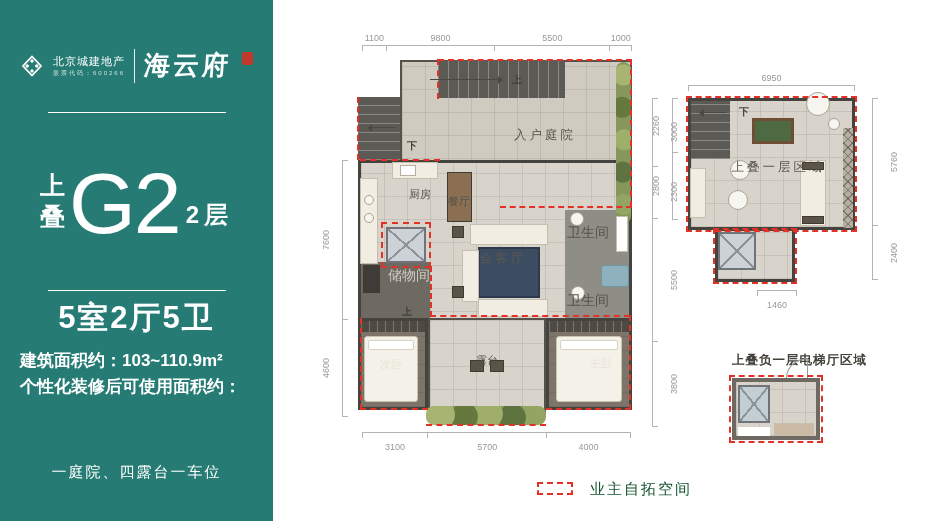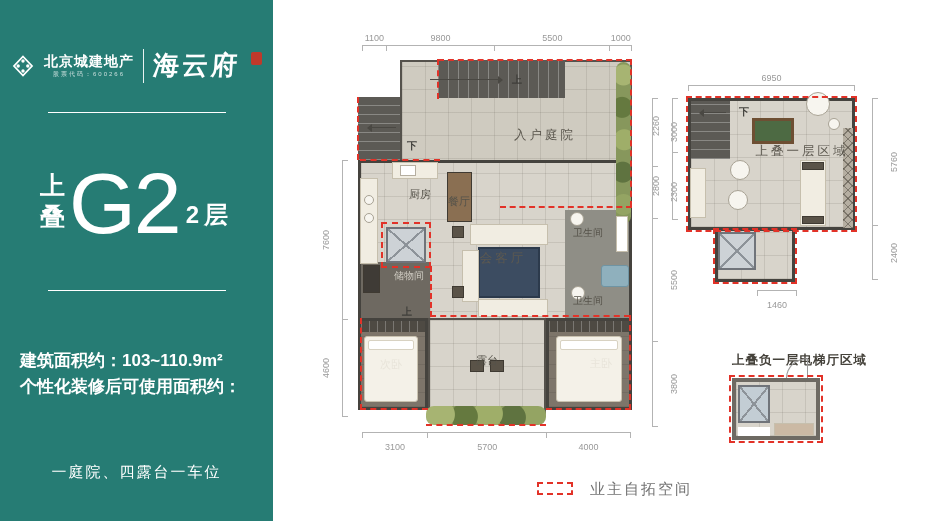--- a/index.html
+++ b/index.html
@@ -4,39 +4,39 @@
 <style>
   html,body{margin:0;padding:0;background:#fff;}
   #stage{position:relative;width:938px;height:527px;background:#ffffff;
          font-family:"Liberation Sans", sans-serif;overflow:hidden;}
   .abs{position:absolute;}
 
   
   #sidebar{left:0;top:0;width:273px;height:521px;background:#267c74;color:#fff;}
   .logo-row{left:0;top:48px;width:273px;display:flex;align-items:center;justify-content:center;gap:9px;}
   .brand-block{display:flex;flex-direction:column;align-items:center;line-height:1;}
-  .brand-main{font-size:14px;font-weight:bold;letter-spacing:1px;white-space:nowrap;}
+  .brand-main{font-size:11px;font-weight:normal;letter-spacing:1px;white-space:nowrap;}
   .brand-sub{font-size:6px;letter-spacing:2px;opacity:.75;margin-top:3px;white-space:nowrap;}
   .logo-divider{width:1px;height:34px;background:rgba(255,255,255,.9);}
   .project-name{font-family:"Liberation Serif",serif;font-size:26px;font-weight:bold;
                 letter-spacing:3px;white-space:nowrap;transform:skewX(-4deg);}
   .seal{width:11px;height:13px;background:#c0392b;border-radius:2px;margin:-14px 0 0 2px;}
   .sline{left:50%;transform:translateX(-50%);width:178px;height:1px;background:#fff;}
   .unit-row{left:0;top:168px;width:273px;display:flex;align-items:flex-end;justify-content:center;}
   .unit-prefix{display:flex;flex-direction:column;font-size:25px;font-weight:bold;line-height:1.25;margin:0 4px 6px 0;}
   .unit-code{font-size:86px;font-weight:normal;line-height:.82;letter-spacing:-2px;}
   .unit-floor{font-size:24px;font-weight:bold;letter-spacing:5px;margin:0 0 8px 6px;white-space:nowrap;}
   .rooms-summary{left:0;top:297px;width:273px;text-align:center;font-size:31px;font-weight:bold;letter-spacing:2px;}
   .area-text{left:20px;top:348px;width:245px;font-size:17px;line-height:26px;font-weight:bold;}
   .slogan{left:0;top:463px;width:273px;text-align:center;font-size:15px;letter-spacing:2px;}
 
   
   .rlabel{position:absolute;font-size:11px;color:#56534a;white-space:nowrap;transform:translate(-50%,-50%);}
   .rlabel.big{font-size:12.5px;letter-spacing:3px;color:#5d5950;}
-  .rlabel.sm{font-size:10px;}
+  .rlabel.sm{font-size:14px;}
   .grid-floor{background-color:#d8d4cb;background-image:
      repeating-linear-gradient(0deg, rgba(90,85,75,.14) 0 1px, transparent 1px 23px),
      repeating-linear-gradient(90deg, rgba(90,85,75,.14) 0 1px, transparent 1px 23px);}
   .court{background-color:#cfcbc0;}
   .darkroom{background-color:#7d756a;background-image:repeating-linear-gradient(0deg, rgba(0,0,0,.08) 0 1px, transparent 1px 14px);}
   .bathzone{background-color:#8f8e86;}
   .storezone{background-color:#6e6961;}
   .stairs{background-color:#5c5a55;background-image:repeating-linear-gradient(90deg, rgba(255,255,255,.28) 0 1px, transparent 1px 10px);}
   .stairs.h{background-image:repeating-linear-gradient(0deg, rgba(255,255,255,.28) 0 1px, transparent 1px 9px);}
   .wall3{border:3px solid #45433e;box-sizing:border-box;}
@@ -80,21 +80,21 @@
   .dimh{position:absolute;display:flex;}
   .dimh .seg{position:relative;flex-grow:1;height:5px;border-top:1px solid #b3b3b3;border-left:1px solid #b3b3b3;}
   .dimh .seg:last-child{border-right:1px solid #b3b3b3;}
   .dimh .seg>span{position:absolute;top:-13px;left:50%;transform:translateX(-50%);font-size:9px;color:#999;white-space:nowrap;}
   .dimh.below .seg>span{top:auto;bottom:-14px;}
   .dimv{position:absolute;display:flex;flex-direction:column;}
   .dimv .seg{position:relative;flex-grow:1;width:5px;border-left:1px solid #b3b3b3;border-top:1px solid #b3b3b3;}
   .dimv .seg:last-child{border-bottom:1px solid #b3b3b3;}
   .dimv .seg>span{position:absolute;left:-17px;top:50%;transform:translate(-50%,-50%) rotate(-90deg);font-size:9px;color:#999;white-space:nowrap;}
   .dimv.right .seg>span{left:auto;right:-26px;transform:translate(0,-50%) rotate(-90deg);}
-  .legend-label{font-size:15px;color:#737373;letter-spacing:2px;white-space:nowrap;}
+  .legend-label{font-size:15px;color:#14532d;letter-spacing:2px;white-space:nowrap;}
   .base-title{font-size:12.5px;color:#45423b;letter-spacing:1px;white-space:nowrap;font-weight:bold;}
 </style>
 </head>
 <body>
 
 <div id="stage">
 
   <div id="sidebar" class="abs">
     <div class="abs logo-row">
       <svg width="24" height="24" viewBox="0 0 24 24">
@@ -119,20 +119,21 @@
       <div class="unit-prefix">
         <span>上</span>
         <span>叠</span>
       </div>
       <span class="unit-code">G2</span>
       <span class="unit-floor">2层</span>
     </div>
 
     <div class="abs sline" style="top:290px;"></div>
 
+    <div class="abs rooms-summary">5室2厅5卫</div>
 
     <div class="abs area-text">
       <div>建筑面积约：103~110.9m²</div>
       <div>个性化装修后可使用面积约：</div>
     </div>
 
     <div class="abs slogan">一庭院、四露台一车位</div>
   </div>
 
   <div class="abs" id="plan-main" style="left:320px;top:20px;width:360px;height:450px;">
@@ -273,21 +274,21 @@
     <div class="abs fix" style="left:70px;top:100px;width:20px;height:20px;"></div>
     <div class="abs fix" style="left:68px;top:130px;width:20px;height:20px;"></div>
     <div class="abs furn" style="left:140px;top:100px;width:26px;height:66px;"></div>
     <div class="abs darkfurn" style="left:142px;top:102px;width:22px;height:8px;"></div>
     <div class="abs darkfurn" style="left:142px;top:156px;width:22px;height:8px;"></div>
     <div class="abs xbox" style="left:58px;top:172px;width:38px;height:38px;"></div>
     <div class="abs dash" style="left:26px;top:36px;width:171px;height:136px;"></div>
     <div class="abs dash" style="left:53px;top:168px;width:84px;height:56px;"></div>
     <div class="arr left" style="left:40px;top:52px;width:26px;"></div>
     <span class="slabel" style="left:84px;top:52px;">下</span>
-    <span class="rlabel big" style="left:118px;top:91px;margin-left:24px;">上叠一层区域</span>
+    <span class="rlabel big" style="left:118px;top:107px;">上叠一层区域</span>
 
     <div class="dimh" style="left:28px;top:25px;width:167px;">
       <div class="seg" style="flex-grow:6950;">
           <span>6950</span>
         </div>
     </div>
     <div class="dimv" style="left:12px;top:38px;height:122px;">
       <div class="seg" style="flex-grow:2260;">
           <span>2260</span>
         </div>

